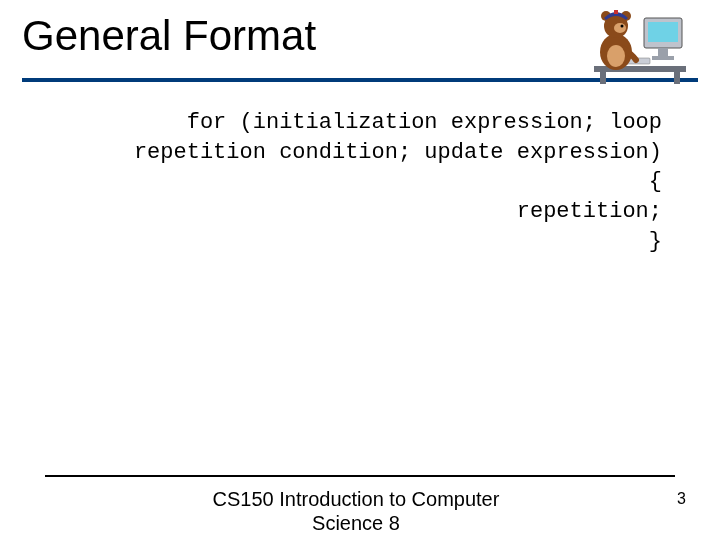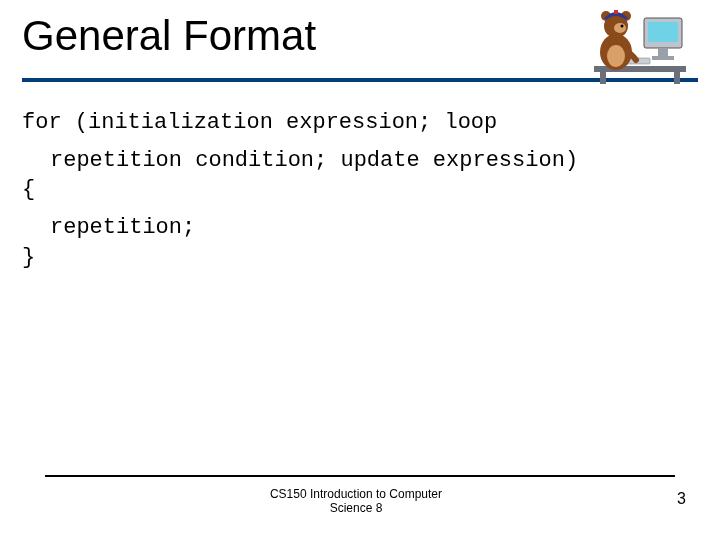--- a/index.html
+++ b/index.html
@@ -36,40 +36,40 @@
   }
   .code-block {
     position: absolute;
     top: 108px;
     left: 22px;
     width: 640px;
     font-family: "Courier New", Courier, monospace;
     font-size: 22px;
     line-height: 1.35;
     white-space: pre-wrap;
+    text-align: right;
   }
   .indent {
     padding-left: 28px;
     display: block;
-    margin-top: 8px;
   }
   .footer-rule {
     position: absolute;
     left: 45px;
     top: 475px;
     width: 630px;
     border-top: 2px solid #000;
   }
   .footer-center {
     position: absolute;
     left: 0;
     right: 0;
     top: 487px;
     text-align: center;
-    font-size: 12px;
+    font-size: 20px;
     line-height: 1.2;
   }
   .footer-page {
     position: absolute;
     right: 26px;
     top: 490px;
     font-size: 16px;
   }
   .clipart {
     position: absolute;

